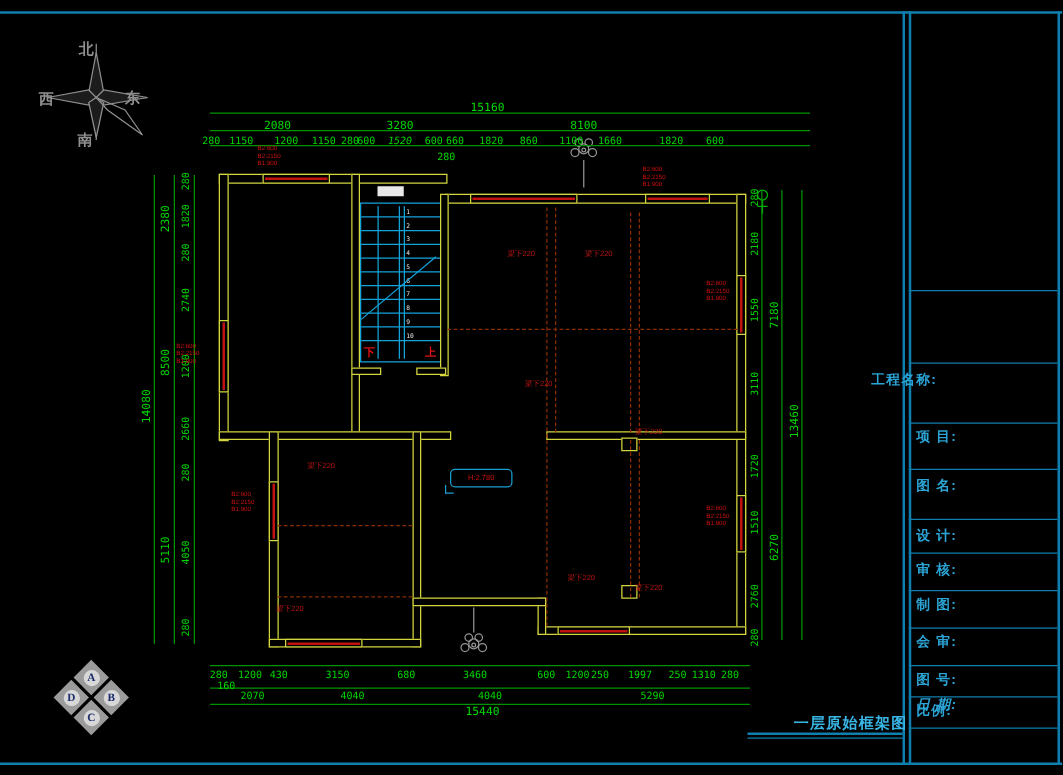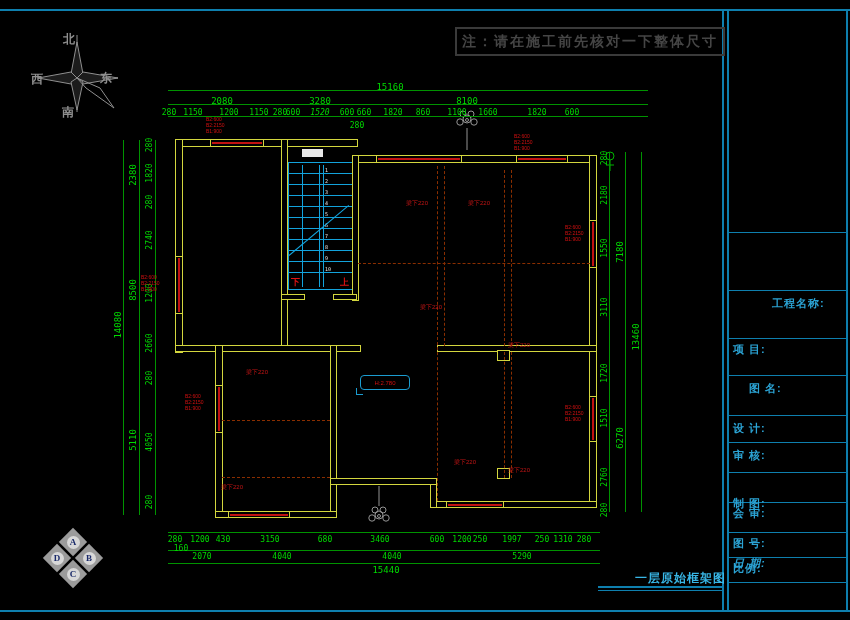--- a/index.html
+++ b/index.html
@@ -58,23 +58,20 @@
 <body>
 
 <div id="canvas">
 
   <div class="abs cyan-h" style="left:0;top:9px;width:850px;"></div>
   <div class="abs cyan-h" style="left:0;top:610px;width:850px;"></div>
   <div class="abs cyan-v" style="left:722px;top:9px;height:603px;"></div>
   <div class="abs cyan-v" style="left:727px;top:9px;height:603px;"></div>
   <div class="abs cyan-v" style="left:846px;top:9px;height:603px;"></div>
 
-  <div class="abs" id="note-box">
-    <span>注：请在施工前先核对一下整体尺寸</span>
-  </div>
 
   <svg class="abs" style="left:30px;top:30px;" width="100" height="95" viewBox="0 0 100 95">
     <line x1="8" y1="48" x2="88" y2="48" stroke="#8f8f8f" stroke-width="1"></line>
     <line x1="47" y1="5" x2="47" y2="82" stroke="#8f8f8f" stroke-width="1"></line>
     <polygon points="47,12 41,44 47,48 53,44" fill="#1c1c1c" stroke="#8f8f8f"></polygon>
     <polygon points="8,48 41,42 47,48 41,54" fill="#1c1c1c" stroke="#8f8f8f"></polygon>
     <polygon points="88,48 53,42 47,48 53,54" fill="#1c1c1c" stroke="#8f8f8f"></polygon>
     <polygon points="47,48 41,52 47,80 53,52" fill="#1c1c1c" stroke="#8f8f8f"></polygon>
     <polygon points="47,48 70,58 84,78 56,58" fill="none" stroke="#8f8f8f"></polygon>
   </svg>
@@ -329,23 +326,23 @@
     <div class="abs cyan-h" style="left: 727px; top: 290px; width: 119px; height: 1px;"></div>
     <div class="abs cyan-h" style="left: 727px; top: 338px; width: 119px; height: 1px;"></div>
     <div class="abs cyan-h" style="left: 727px; top: 375px; width: 119px; height: 1px;"></div>
     <div class="abs cyan-h" style="left: 727px; top: 415px; width: 119px; height: 1px;"></div>
     <div class="abs cyan-h" style="left: 727px; top: 442px; width: 119px; height: 1px;"></div>
     <div class="abs cyan-h" style="left: 727px; top: 472px; width: 119px; height: 1px;"></div>
     <div class="abs cyan-h" style="left: 727px; top: 502px; width: 119px; height: 1px;"></div>
     <div class="abs cyan-h" style="left: 727px; top: 532px; width: 119px; height: 1px;"></div>
     <div class="abs cyan-h" style="left: 727px; top: 557px; width: 119px; height: 1px;"></div>
     <div class="abs cyan-h" style="left: 727px; top: 582px; width: 119px; height: 1px;"></div>
-    <div class="abs tb-label" style="left: 772px; top: 296px;">工程名称:</div>
+    <div class="abs tb-label" style="left: 697px; top: 296px;">工程名称:</div>
     <div class="abs tb-label" style="left: 733px; top: 342px;">项 目:</div>
-    <div class="abs tb-label" style="left: 733px; top: 381px; margin-left: 16px;">图 名:</div>
+    <div class="abs tb-label" style="left: 733px; top: 381px;">图 名:</div>
     <div class="abs tb-label" style="left: 733px; top: 421px;">设 计:</div>
     <div class="abs tb-label" style="left: 733px; top: 448px;">审 核:</div>
-    <div class="abs tb-label" style="left: 733px; top: 496px;">制 图:</div>
+    <div class="abs tb-label" style="left: 733px; top: 476px;">制 图:</div>
     <div class="abs tb-label" style="left: 733px; top: 506px;">会 审:</div>
     <div class="abs tb-label" style="left: 733px; top: 536px;">图 号:</div>
     <div class="abs tb-label" style="left: 733px; top: 561px;">比例:</div>
     <div class="abs tb-label" style="left: 733px; top: 556px; font-style: italic;">日 期:</div>
   </div>
 
 </body></html>

